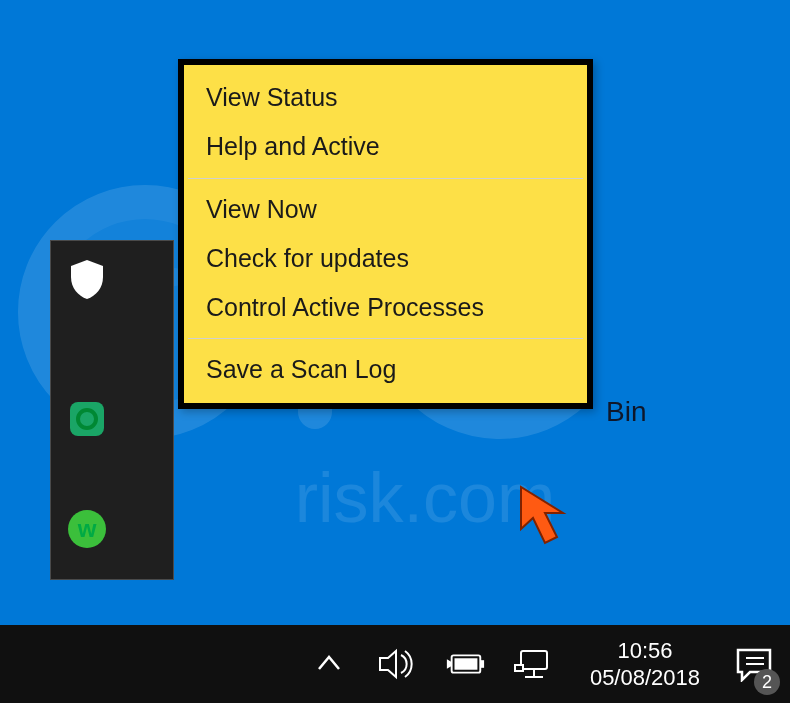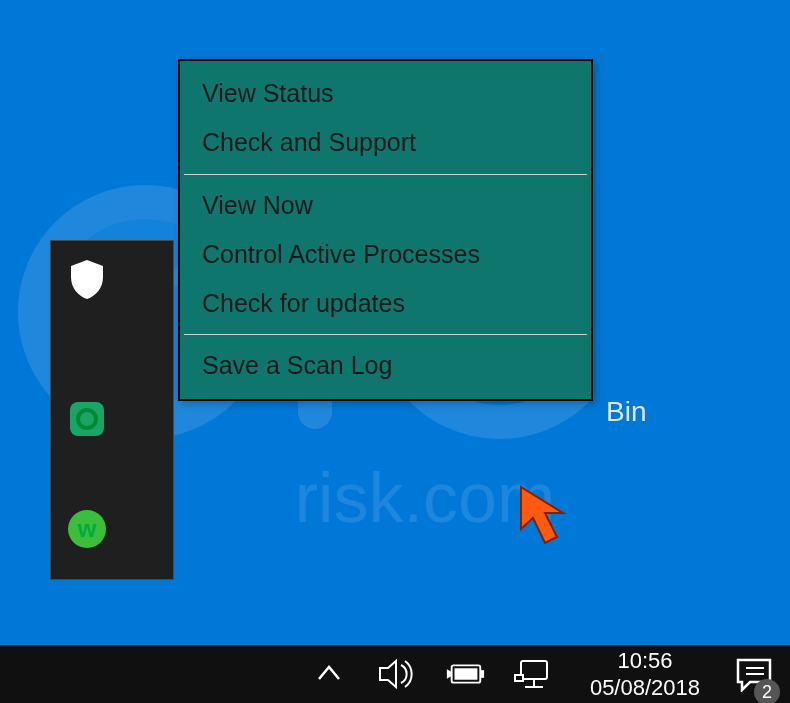--- a/index.html
+++ b/index.html
@@ -29,57 +29,57 @@
   .tray-column .tray-cell {
     position: absolute;
     width: 56px; height: 56px;
     display:flex; align-items:center; justify-content:center;
   }
   
   .context-menu {
     position: absolute;
     left: 178px; top: 59px;
     width: 415px;
-    background: #0f766e;
-    border: 2px solid #000000;
+    background: #fde047;
+    border: 6px solid #000000;
     box-shadow: 3px 3px 8px rgba(0,0,0,0.25);
     padding: 8px 0;
   }
   .context-menu .menu-item {
     font-size: 25px;
     color: #1a1a1a;
     padding: 9px 22px;
     line-height: 1.25;
     white-space: nowrap;
     cursor: default;
   }
   .context-menu .separator {
     height: 1px;
     background: #d0d0d0;
     margin: 6px 4px;
   }
   
   .desktop-label {
     position: absolute;
     left: 606px; top: 396px;
-    color: #e5e5e5;
+    color: #0f172a;
     font-size: 28px;
   }
   
   .arrow-cursor {
     position: absolute;
     left: 519px; top: 485px;
     width: 74px; height: 70px;
     pointer-events: none;
   }
   
   .taskbar {
     position: absolute;
     left: 0; right: 0; bottom: 0;
-    height: 58px;
+    height: 78px;
     background: #101010;
     display: flex;
     align-items: center;
     color: #ffffff;
   }
   .taskbar .spacer { flex: 1; }
   .taskbar .tray-icons {
     display: flex; align-items: center; gap: 26px;
     padding-right: 18px;
   }
@@ -146,25 +146,25 @@
     <div class="tray-cell" style="left:8px; top:260px;">
       <svg width="42" height="42" viewBox="0 0 42 42">
         <circle cx="21" cy="21" r="19" fill="#3bbf3b"></circle>
         <text x="21" y="29" font-size="24" font-weight="bold" text-anchor="middle" fill="#0a4">w</text>
       </svg>
     </div>
   </div>
 
   <div class="context-menu">
     <div class="menu-item">View Status</div>
-    <div class="menu-item">Check and Support</div>
+    <div class="menu-item">Help and Active</div>
     <div class="separator"></div>
     <div class="menu-item">View Now</div>
+    <div class="menu-item">Check for updates</div>
     <div class="menu-item">Control Active Processes</div>
-    <div class="menu-item">Check for updates</div>
     <div class="separator"></div>
     <div class="menu-item">Save a Scan Log</div>
   </div>
 
   <div class="desktop-label">Bin</div>
 
   <div class="arrow-cursor">
     <svg width="74" height="70" viewBox="0 0 74 70">
       <g>
         <polygon points="2,2 2,44 14,33 26,58 38,52 26,28 44,28" fill="#ff5a12" stroke="#802200" stroke-width="2"></polygon>

